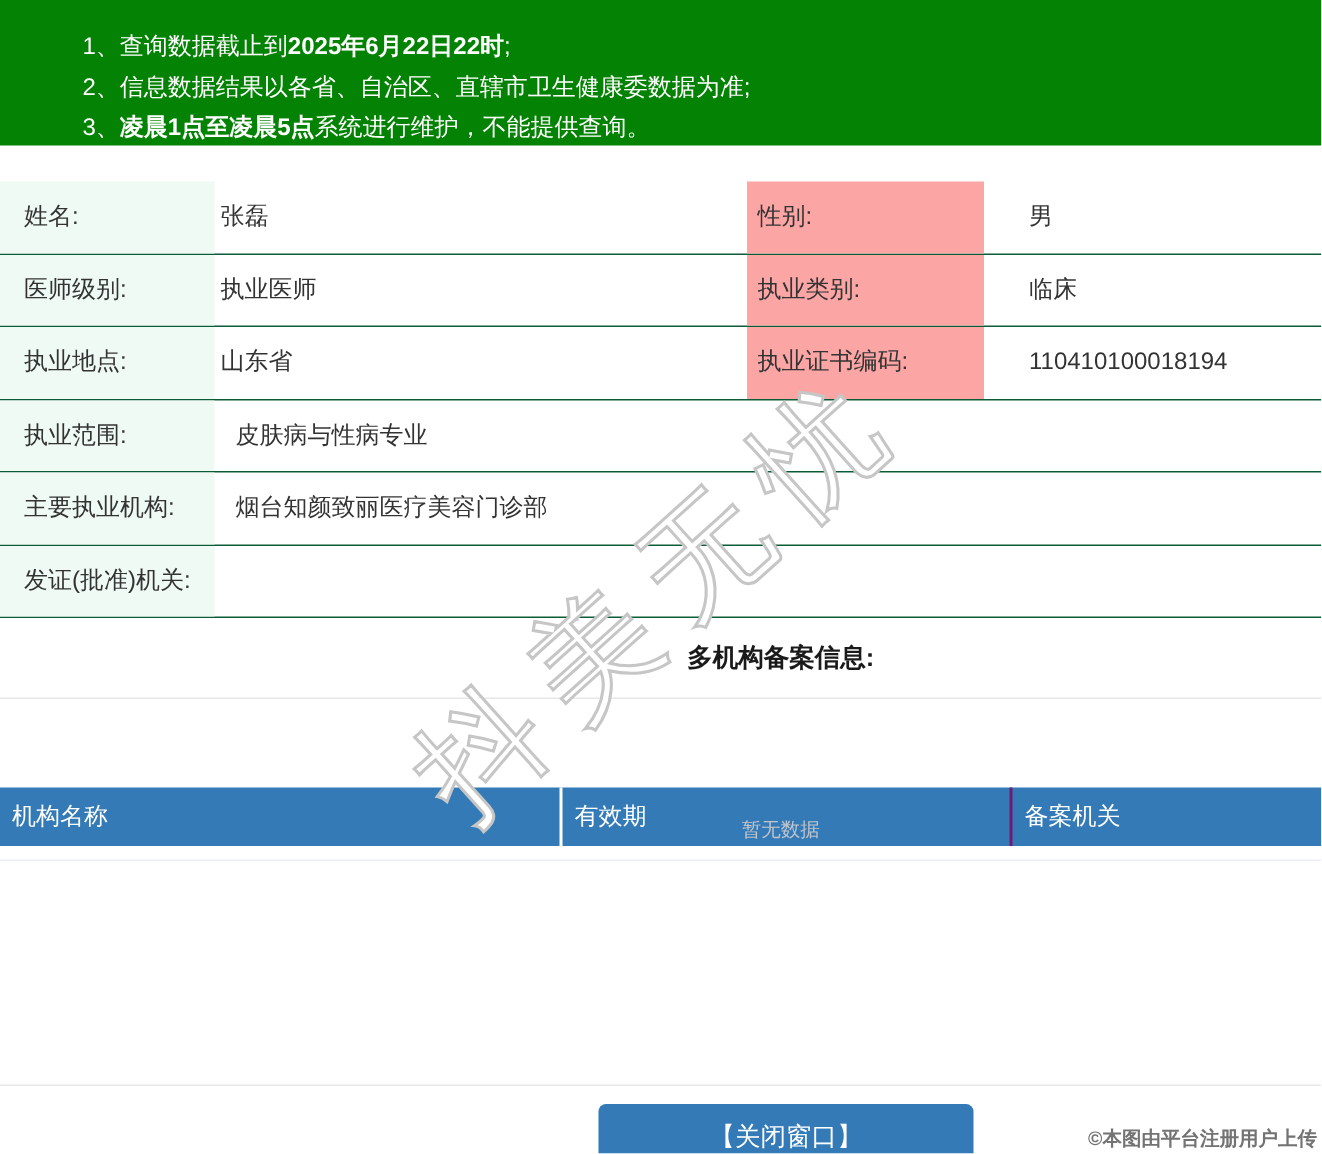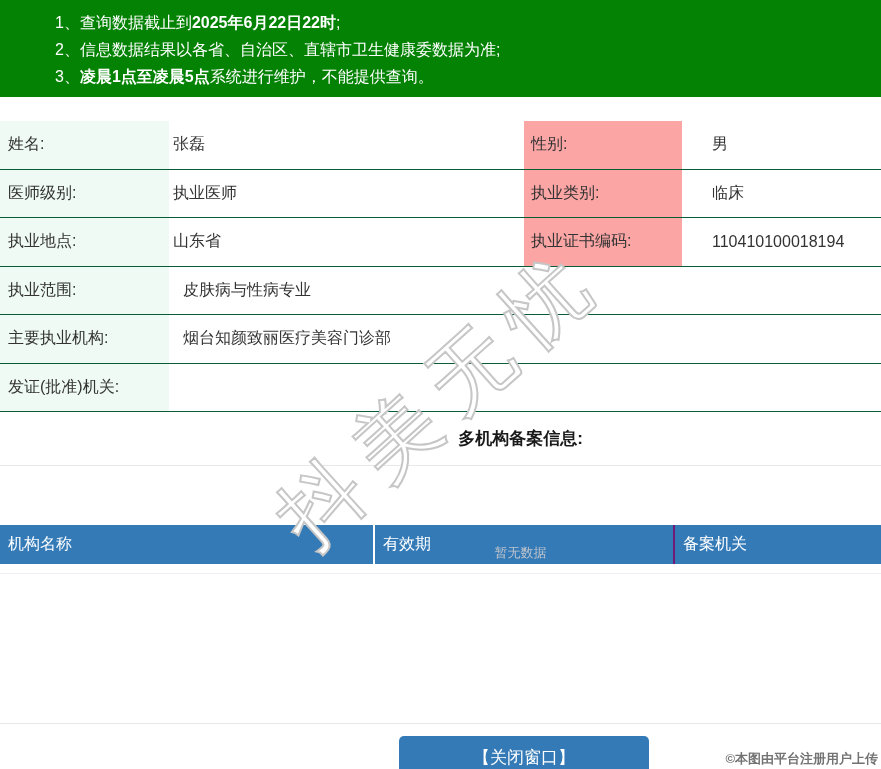--- a/index.html
+++ b/index.html
@@ -14,44 +14,44 @@
     color: #333333;
   }
 
   
   .banner {
     position: absolute;
     left: 0; top: 0;
     width: 881px; height: 97px;
     background: #038203;
     color: #ffffff;
-    padding: 9px 0 0 55px;
+    padding: 18px 0 0 55px;
     font-size: 16px;
     line-height: 27px;
   }
   .banner .n-bold { font-weight: bold; }
 
   
   .info-table {
     position: absolute;
     left: 0; top: 121px;
     width: 881px;
   }
   .info-row {
     display: flex;
     height: 48.5px;
     border-bottom: 1px solid #0a5c36;
     align-items: stretch;
     font-size: 16px;
   }
   .info-row > div { display: flex; align-items: center; }
   .cell-label {
-    width: 169px;
+    width: 143px;
     background: #eefaf3;
-    padding-left: 8px;
+    padding-left: 16px;
   }
   .cell-value { width: 355px; padding-left: 4px; }
   .cell-label2 {
     width: 158px;
     background: #fca5a5;
     padding-left: 7px;
   }
   .cell-value2 { flex: 1; padding-left: 30px; }
   .cell-value-full { flex: 1; padding-left: 14px; }
 

